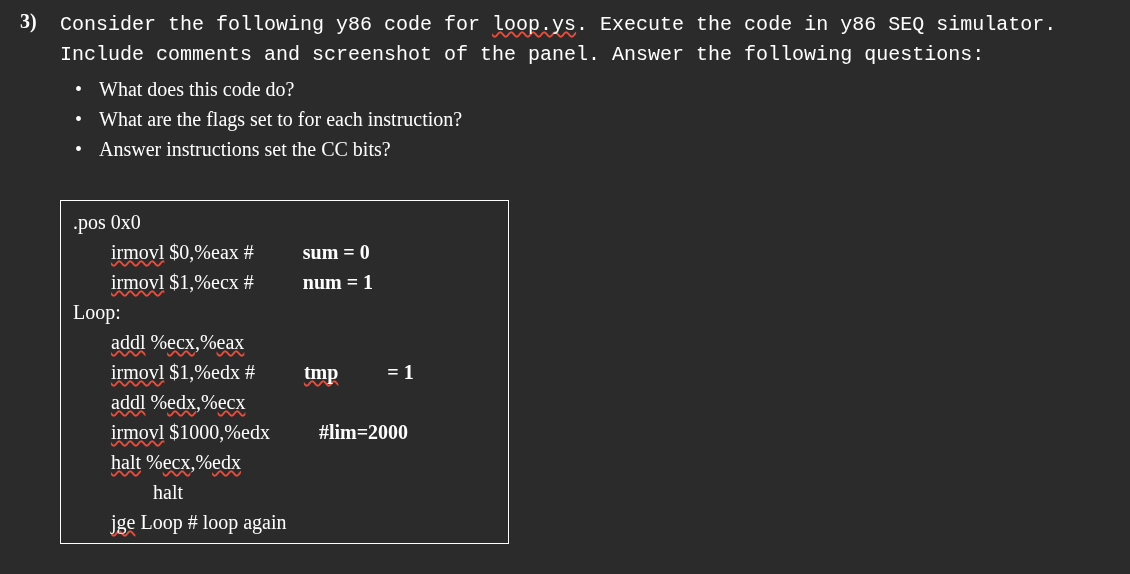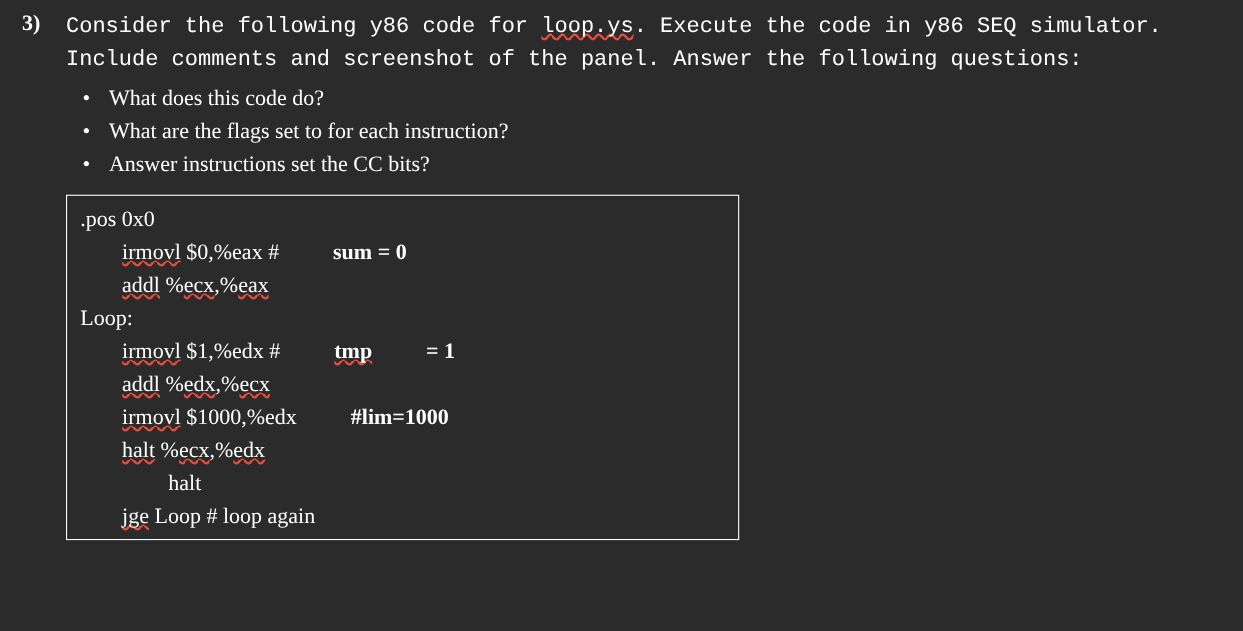--- a/index.html
+++ b/index.html
@@ -33,37 +33,37 @@
       margin-bottom: 4px;
       font-family: Liberation Mono, monospace;
     }
     .wavy {
       text-decoration: underline wavy #e74c3c;
       text-decoration-skip-ink: none;
     }
     .bullet-list {
       list-style: none;
       margin-left: 15px;
-      margin-bottom: 13px;
+      margin-bottom: 36px;
     }
     .bullet-list li {
       line-height: 1.5;
       position: relative;
       padding-left: 24px;
     }
     .bullet-list li::before {
       content: "•";
       position: absolute;
       left: 0;
       font-size: 20px;
     }
     .code-box {
       border: 1.5px solid #ffffff;
       padding: 6px 12px;
-      width: 612px;
+      width: 449px;
       margin-top: 10px;
       line-height: 1.5;
     }
     .code-line {
       white-space: pre;
     }
     .indent-1 {
       padding-left: 38px;
     }
     .indent-2 {
@@ -85,23 +85,24 @@
     </div>
     <ul class="bullet-list">
       <li>What does this code do?</li>
       <li>What are the flags set to for each instruction?</li>
       <li>Answer instructions set the CC bits?</li>
     </ul>
 
     <div class="code-box">
       <div class="code-line">.pos 0x0</div>
       <div class="code-line indent-1"><span class="wavy">irmovl</span><span> $0,%eax # </span><span class="bold">sum = 0</span></div>
+      <div class="code-line indent-1"><span class="wavy">irmovl</span><span> $1,%ecx # </span><span class="bold">num = 1</span></div>
+      <div class="code-line">Loop:</div>
       <div class="code-line indent-1"><span class="wavy">addl</span><span> %</span><span class="wavy">ecx</span><span>,%</span><span class="wavy">eax</span></div>
-      <div class="code-line">Loop:</div>
       <div class="code-line indent-1"><span class="wavy">irmovl</span><span> $1,%edx # </span><span class="bold wavy">tmp</span><span class="bold"> = 1</span></div>
       <div class="code-line indent-1"><span class="wavy">addl</span><span> %</span><span class="wavy">edx</span><span>,%</span><span class="wavy">ecx</span></div>
-      <div class="code-line indent-1"><span class="wavy">irmovl</span><span> $1000,%edx </span><span class="bold">#lim=1000</span></div>
+      <div class="code-line indent-1"><span class="wavy">irmovl</span><span> $1000,%edx </span><span class="bold">#lim=2000</span></div>
       <div class="code-line indent-1"><span class="wavy">halt</span><span> %</span><span class="wavy">ecx</span><span>,%</span><span class="wavy">edx</span></div>
       <div class="code-line indent-2">halt</div>
       <div class="code-line indent-1"><span class="wavy">jge</span><span> Loop # loop again</span></div>
     </div>
   </div>
 </div>
 
 </body></html>

